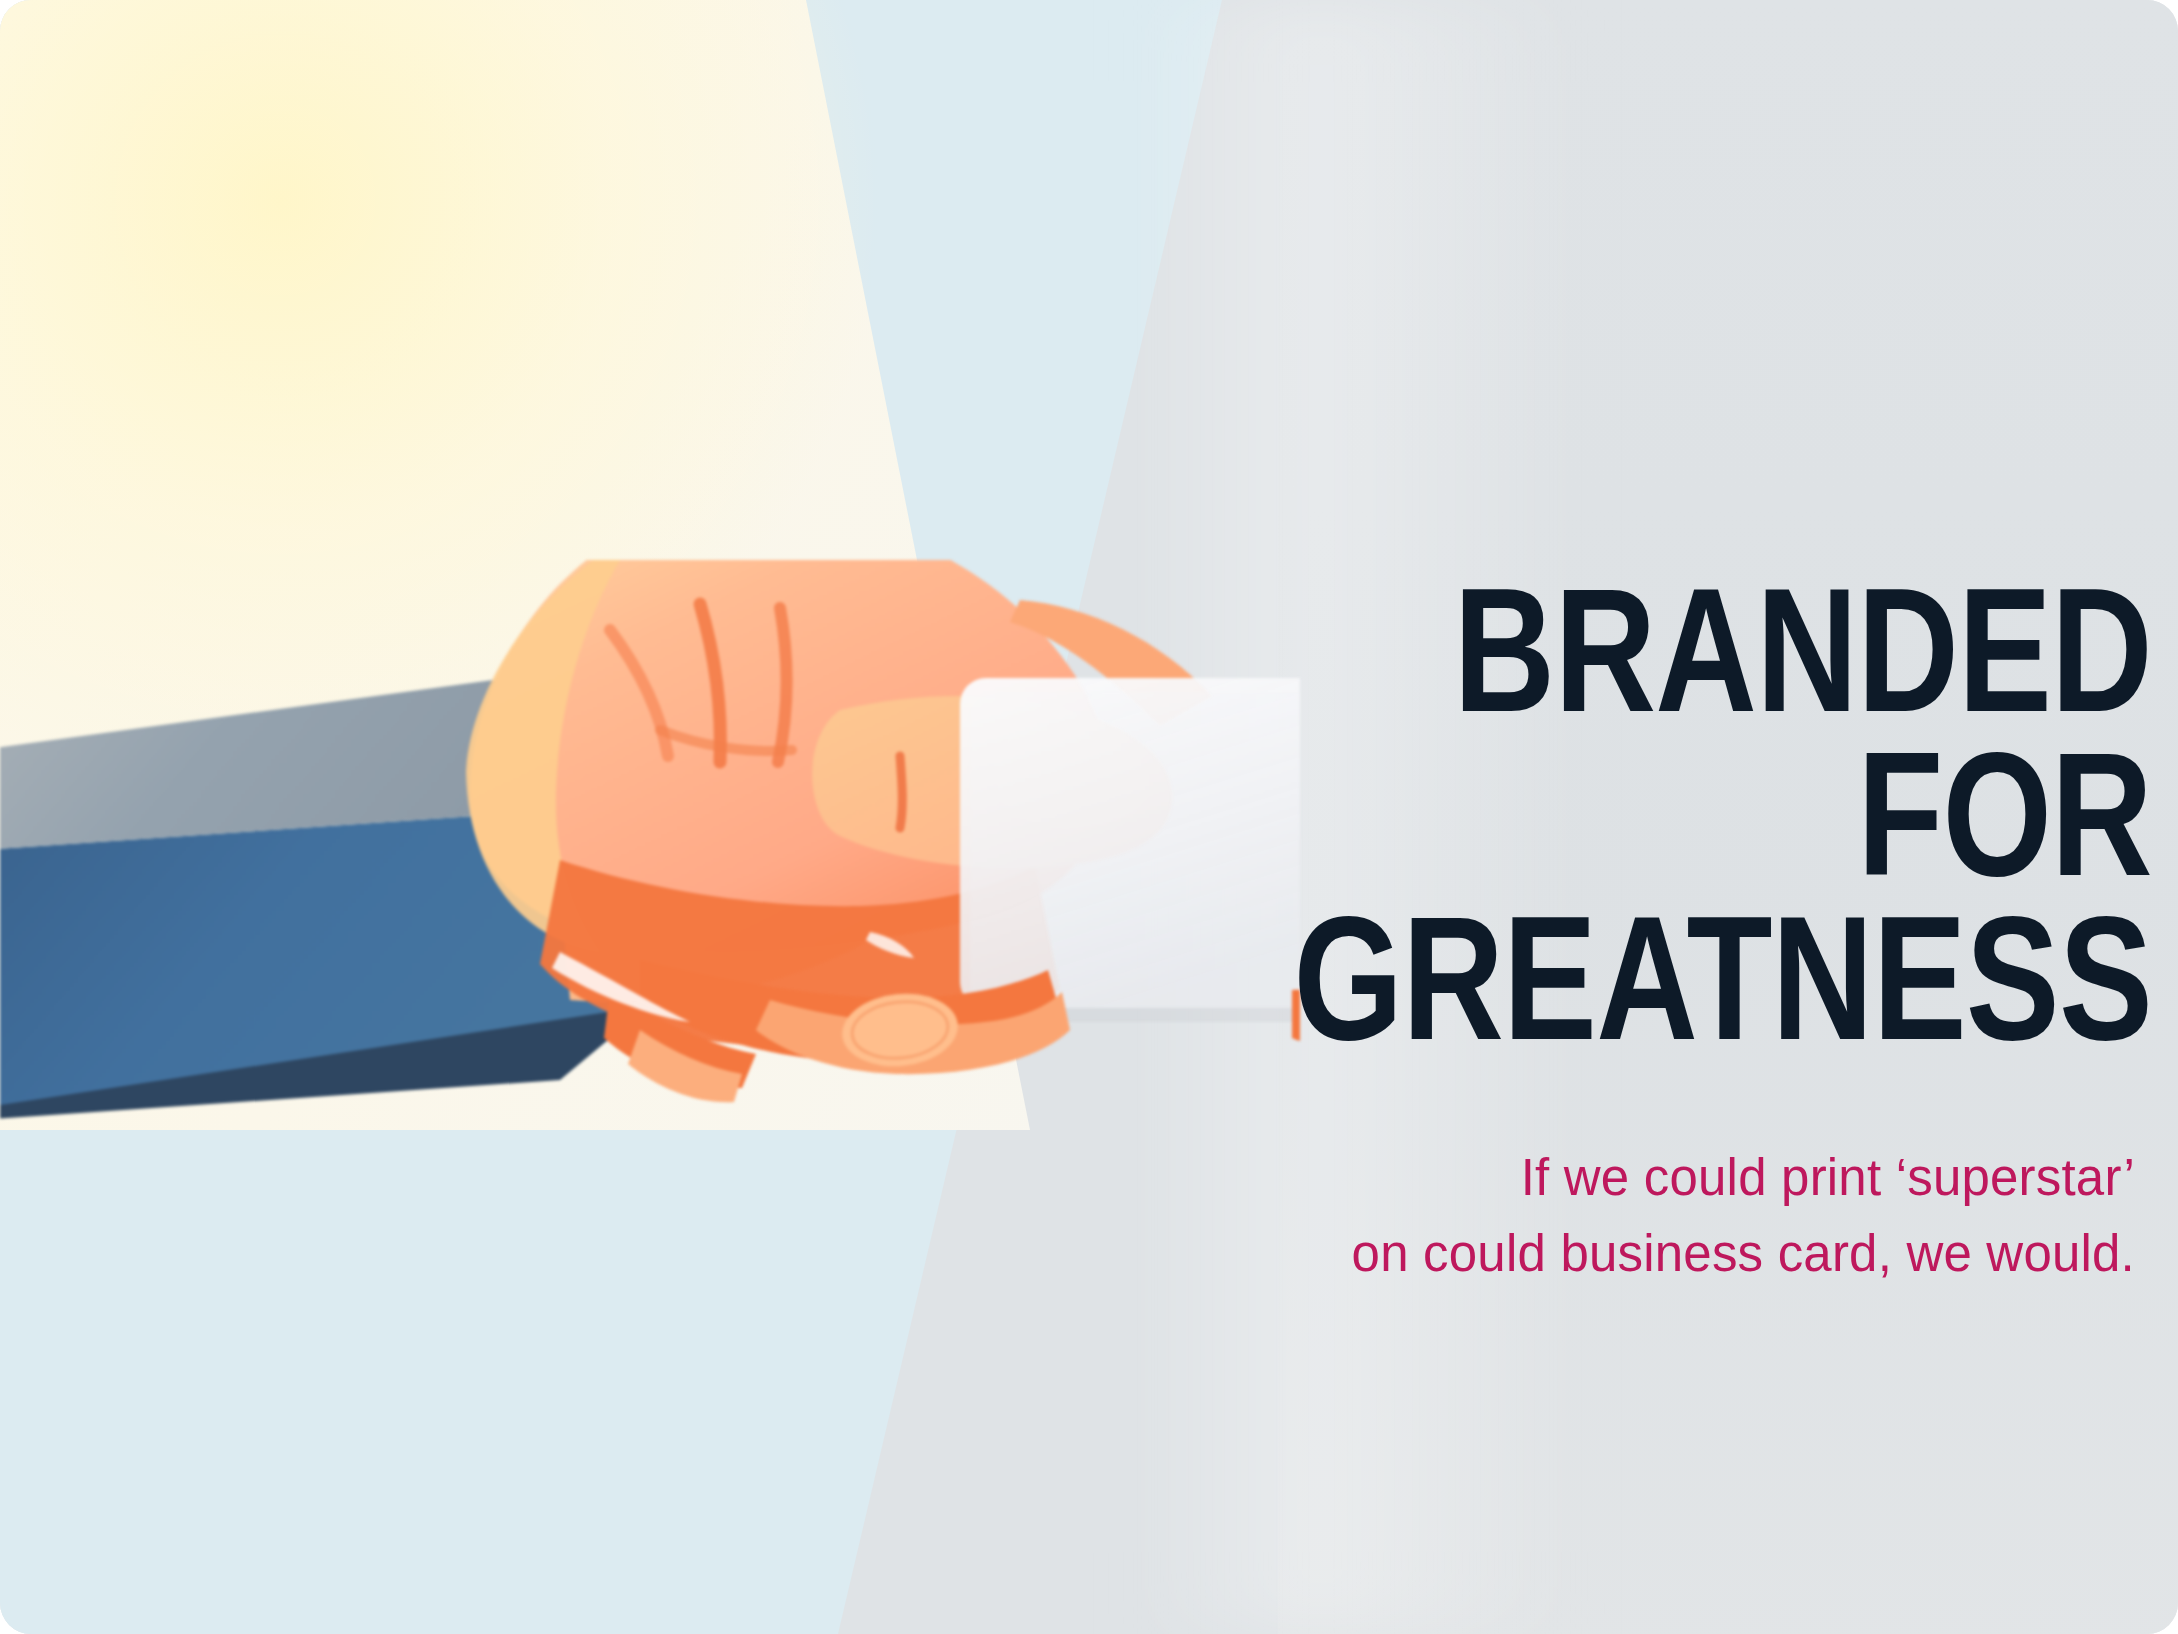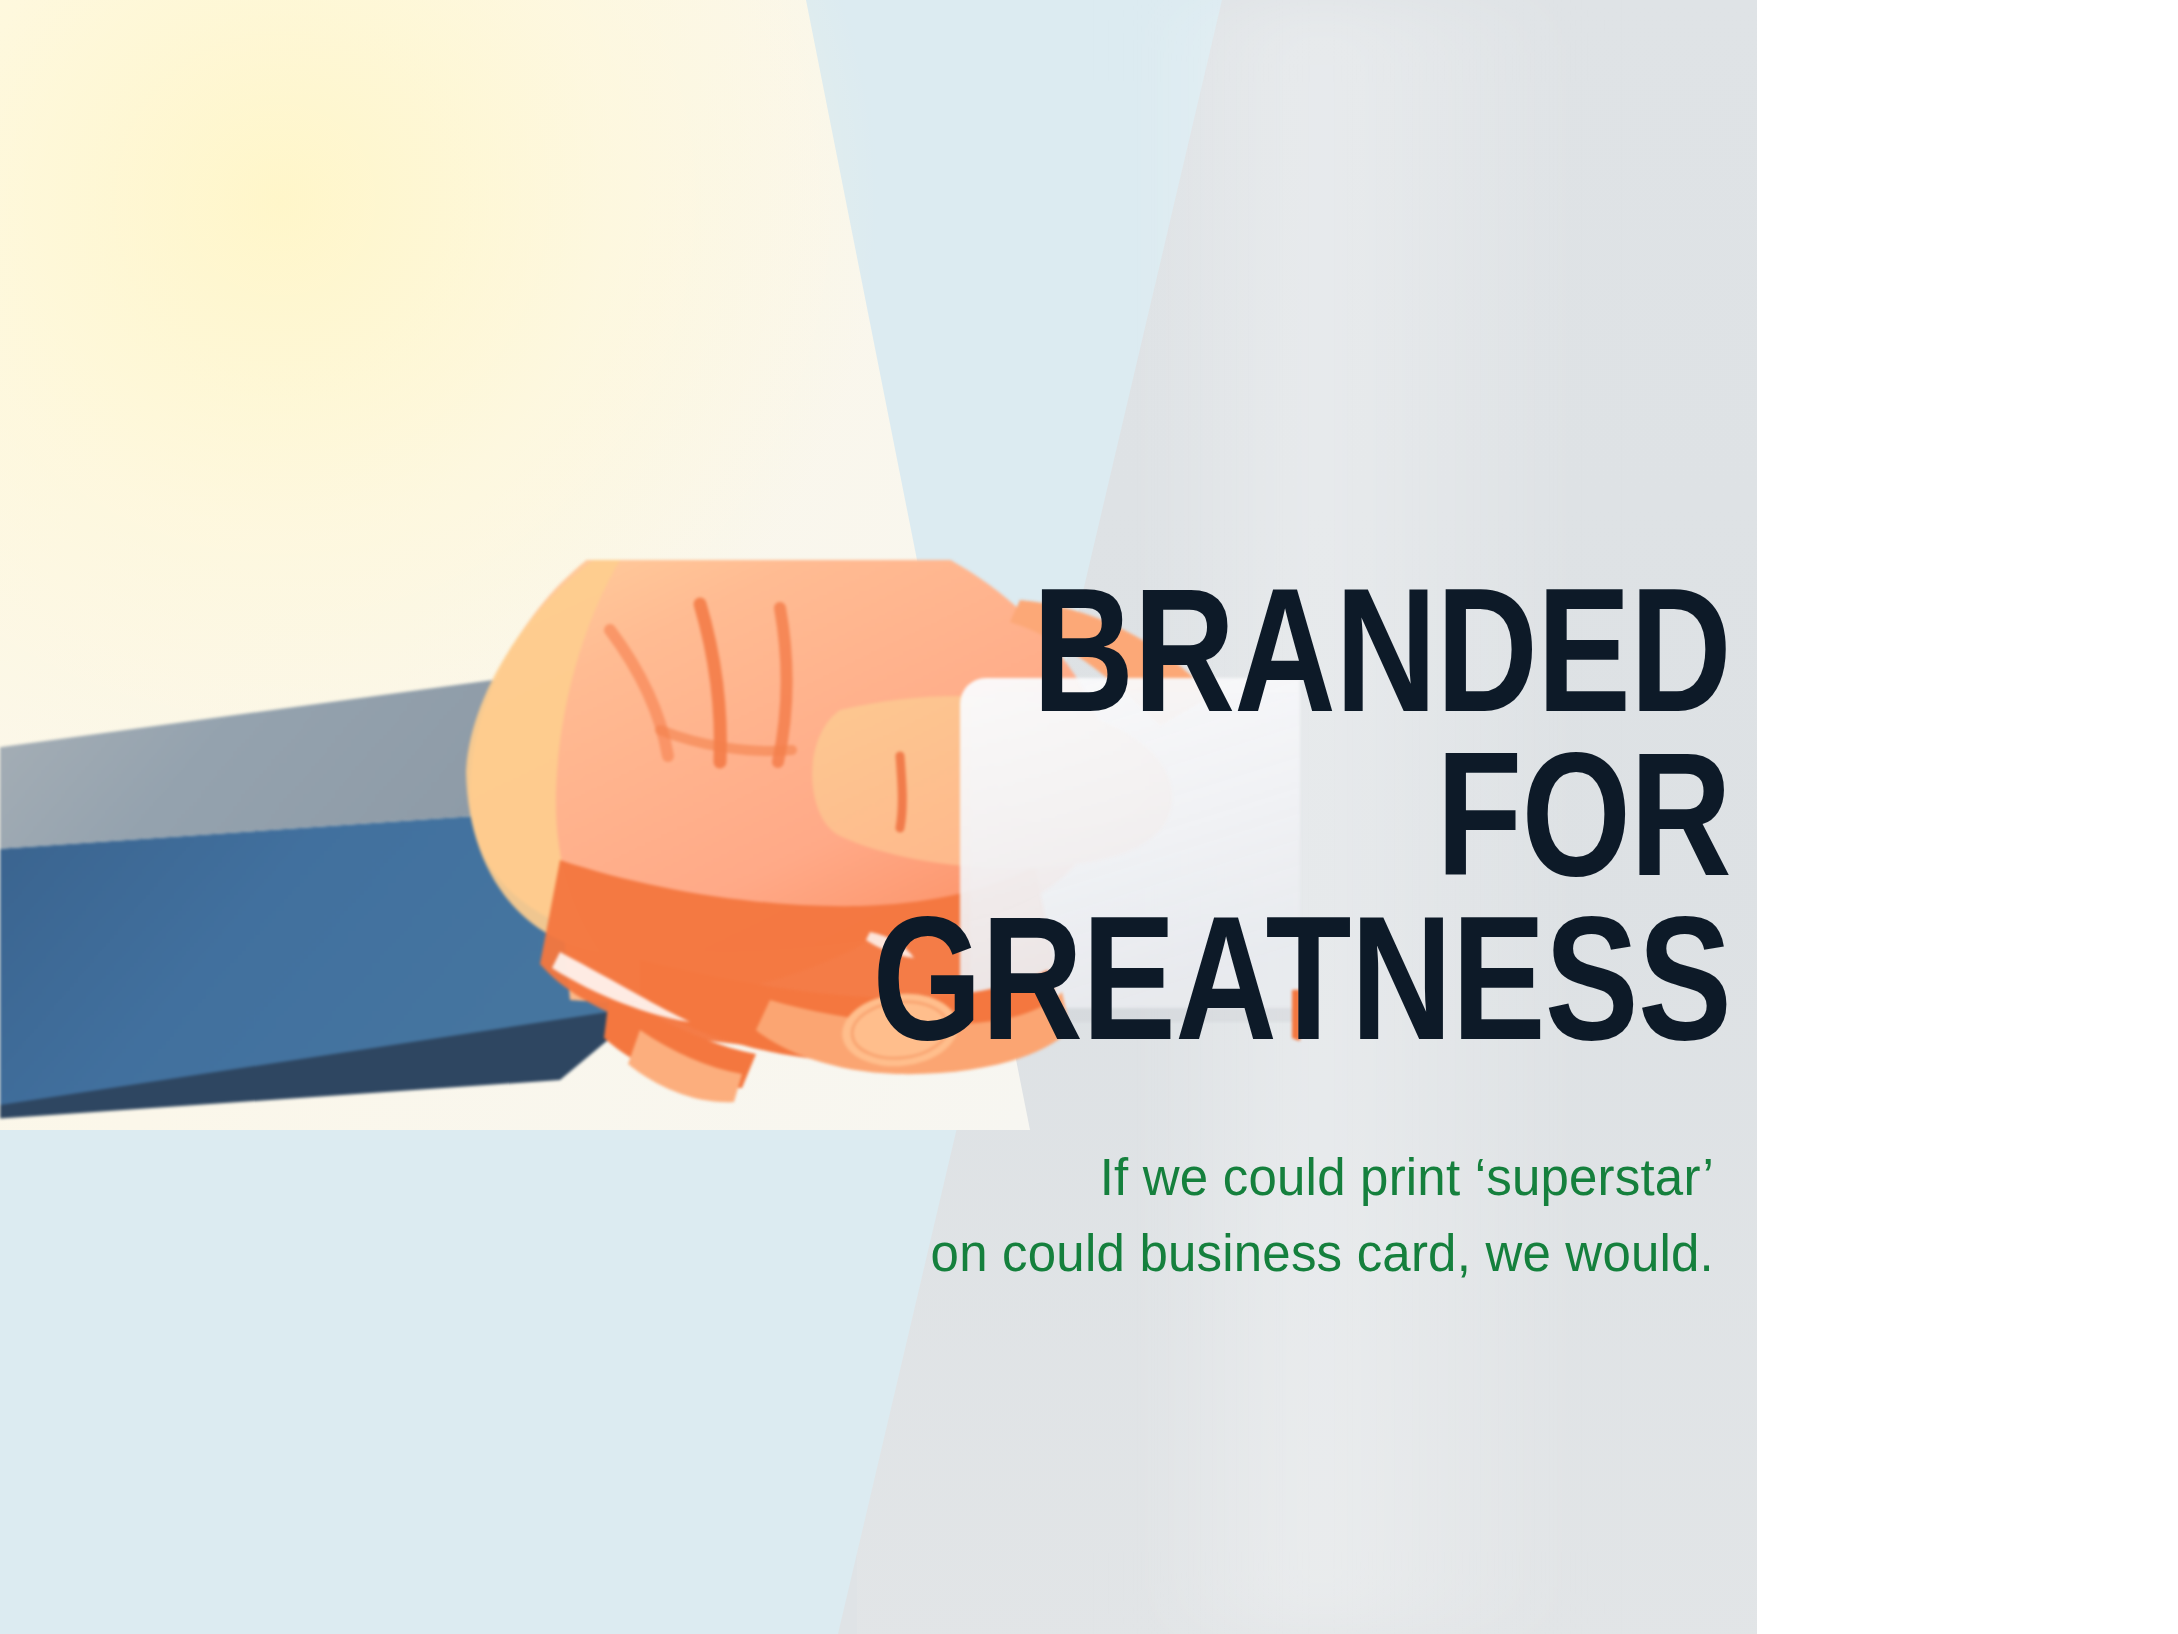--- a/index.html
+++ b/index.html
@@ -1,20 +1,21 @@
 <!DOCTYPE html>
 <html><head>
 <meta charset="utf-8">
 <style>
   html,body{margin:0;padding:0;background:#ffffff;}
   #stage{
     position:relative;
-    width:1757px;height:1634px;
+    width:2178px;height:1634px;
     overflow:hidden;
     font-family:"Liberation Sans", sans-serif;
+    border-radius:31px;
   }
 
   
   .bg-base{position:absolute;inset:0;background:#dfe3e6;}
 
   
   .bg-blue-wedge{
     position:absolute;inset:0;
     background:#dcebf1;
     clip-path:polygon(0 0, 1222px 0, 838px 1634px, 0 1634px);
@@ -64,21 +65,21 @@
     transform:scaleX(.80);
     transform-origin:100% 0;
     -webkit-font-smoothing:antialiased;
   }
   .headline .l1{display:block;}
   .headline .l2{display:block;}
 
   .subtitle{
     position:absolute;right:17px;top:1140px;width:100%;
     text-align:right;
-    color:#15803d;
+    color:#be185d;
     font-size:51px;
     line-height:76px;
     font-weight:400;
     letter-spacing:.2px;
   }
   .subtitle span{display:block;}
 </style>
 </head>
 <body>
 

